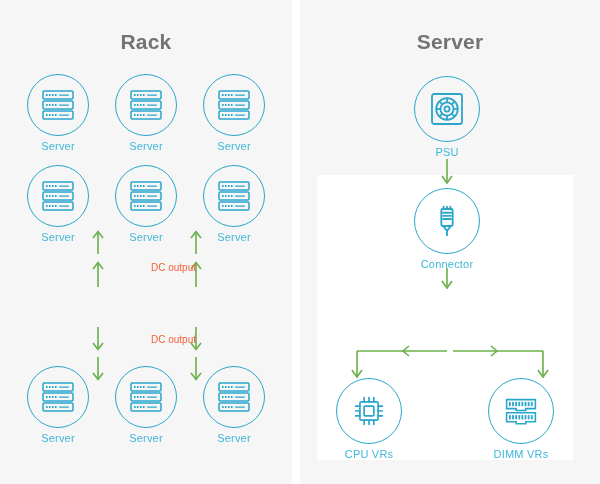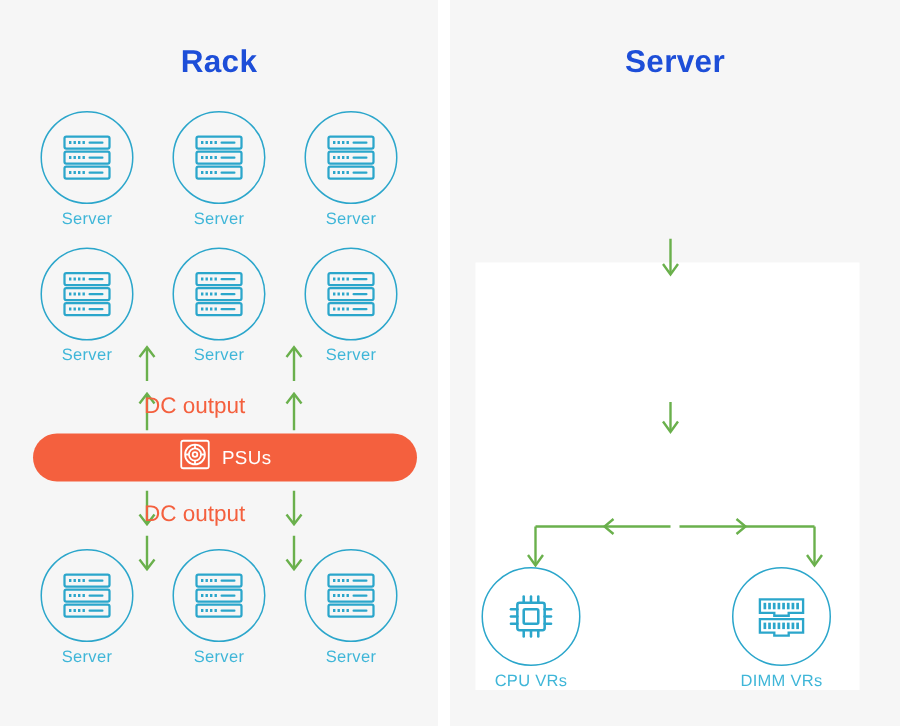--- a/index.html
+++ b/index.html
@@ -4,42 +4,42 @@
 <style>
   html,body{margin:0;padding:0;background:#ffffff;}
   body{width:600px;height:484px;position:relative;overflow:hidden;
        font-family:"Liberation Sans","DejaVu Sans",sans-serif;}
 
   .panel{position:absolute;top:0;height:484px;background:#f6f6f6;}
   #panel-rack{left:0;width:292px;}
   #panel-server{left:300px;width:300px;}
 
   .panel-title{position:absolute;width:100%;text-align:center;
-    font-size:21px;font-weight:bold;color:#1d4ed8;letter-spacing:.2px;}
+    font-size:21px;font-weight:bold;color:#737373;letter-spacing:.2px;}
 
   
   .node{position:absolute;width:70px;text-align:center;}
   .node .circle{width:62px;height:62px;margin:0 auto;border-radius:50%;
     border:1.6px solid #2ba6cb;box-sizing:border-box;
     display:flex;align-items:center;justify-content:center;background:transparent;}
   .node .nlabel{margin-top:4px;font-size:11px;color:#3fb6d8;letter-spacing:.2px;
     white-space:nowrap;}
   .node.big .circle{width:66px;height:66px;}
 
   
   #psu-bar{position:absolute;left:22px;top:289px;width:256px;height:32px;
     background:#f4603e;border-radius:16px;display:flex;align-items:center;
     justify-content:center;gap:7px;}
   #psu-bar .bar-label{color:#ffffff;font-size:12.5px;letter-spacing:.3px;}
 
   
   .arrow{position:absolute;}
   .arrow svg{display:block;}
-  .flowlabel{position:absolute;font-size:15px;color:#f4603e;white-space:nowrap;
-    text-align:left;}
+  .flowlabel{position:absolute;font-size:10px;color:#f4603e;white-space:nowrap;
+    text-align:right;}
 
   
   #server-inner-card{position:absolute;left:17px;top:175px;width:256px;height:285px;
     background:#ffffff;}
 
   .edge{position:absolute;}
   .edge svg{display:block;overflow:visible;}
 </style>
 </head>
 <body>
@@ -256,181 +256,203 @@
     <svg width="16" height="28">
         <g stroke="#6ab04c" stroke-width="1.6" fill="none">
       <line x1="8" y1="28" x2="8" y2="4"></line>
           <polyline points="3,10 8,3.5 13,10"></polyline>
         </g>
       </svg>
   </div>
 
   <div class="flowlabel" style="left:96px;top:262px;width:100px;">DC output</div>
 
-  <div id="psu-bar">
-    <span>
-      <svg width="22" height="22" viewBox="0 0 24 24" aria-hidden="true">
-        <g fill="none" stroke="#ffffff" stroke-width="1.3">
+
+  <div class="arrow" style="left:90px;top:327px;">
+    <svg width="16" height="26">
+        <g stroke="#6ab04c" stroke-width="1.6" fill="none">
+      <line x1="8" y1="0" x2="8" y2="22"></line>
+          <polyline points="3,16 8,22.5 13,16"></polyline>
+        </g>
+      </svg>
+  </div>
+  <div class="arrow" style="left:188px;top:327px;">
+    <svg width="16" height="26">
+        <g stroke="#6ab04c" stroke-width="1.6" fill="none">
+      <line x1="8" y1="0" x2="8" y2="22"></line>
+          <polyline points="3,16 8,22.5 13,16"></polyline>
+        </g>
+      </svg>
+  </div>
+  <div class="arrow" style="left:90px;top:357px;">
+    <svg width="16" height="26">
+        <g stroke="#6ab04c" stroke-width="1.6" fill="none">
+      <line x1="8" y1="0" x2="8" y2="22"></line>
+          <polyline points="3,16 8,22.5 13,16"></polyline>
+        </g>
+      </svg>
+  </div>
+  <div class="arrow" style="left:188px;top:357px;">
+    <svg width="16" height="26">
+        <g stroke="#6ab04c" stroke-width="1.6" fill="none">
+      <line x1="8" y1="0" x2="8" y2="22"></line>
+          <polyline points="3,16 8,22.5 13,16"></polyline>
+        </g>
+      </svg>
+  </div>
+
+  <div class="flowlabel" style="left:96px;top:334px;width:100px;">DC output</div>
+
+  <div class="node" style="left:23px;top:366px;">
+    <div class="circle">
+      <svg width="38" height="38" viewBox="0 0 38 38" aria-hidden="true">
+        <g fill="none" stroke="#2ba6cb" stroke-width="1.5">
+          <rect x="4" y="5" width="30" height="8" rx="1.2"></rect>
+          <rect x="4" y="15" width="30" height="8" rx="1.2"></rect>
+          <rect x="4" y="25" width="30" height="8" rx="1.2"></rect>
+        </g>
+        <g fill="#2ba6cb">
+          <rect x="7" y="8" width="1.6" height="2"></rect>
+            <rect x="10" y="8" width="1.6" height="2"></rect>
+          <rect x="13" y="8" width="1.6" height="2"></rect>
+            <rect x="16" y="8" width="1.6" height="2"></rect>
+          <rect x="20" y="8.4" width="10" height="1.4" rx=".7"></rect>
+          <rect x="7" y="18" width="1.6" height="2"></rect>
+            <rect x="10" y="18" width="1.6" height="2"></rect>
+          <rect x="13" y="18" width="1.6" height="2"></rect>
+            <rect x="16" y="18" width="1.6" height="2"></rect>
+          <rect x="20" y="18.4" width="10" height="1.4" rx=".7"></rect>
+          <rect x="7" y="28" width="1.6" height="2"></rect>
+            <rect x="10" y="28" width="1.6" height="2"></rect>
+          <rect x="13" y="28" width="1.6" height="2"></rect>
+            <rect x="16" y="28" width="1.6" height="2"></rect>
+          <rect x="20" y="28.4" width="10" height="1.4" rx=".7"></rect>
+        </g>
+      </svg>
+    </div>
+    <div class="nlabel">Server</div>
+  </div>
+
+  <div class="node" style="left:111px;top:366px;">
+    <div class="circle">
+      <svg width="38" height="38" viewBox="0 0 38 38" aria-hidden="true">
+        <g fill="none" stroke="#2ba6cb" stroke-width="1.5">
+          <rect x="4" y="5" width="30" height="8" rx="1.2"></rect>
+          <rect x="4" y="15" width="30" height="8" rx="1.2"></rect>
+          <rect x="4" y="25" width="30" height="8" rx="1.2"></rect>
+        </g>
+        <g fill="#2ba6cb">
+          <rect x="7" y="8" width="1.6" height="2"></rect>
+            <rect x="10" y="8" width="1.6" height="2"></rect>
+          <rect x="13" y="8" width="1.6" height="2"></rect>
+            <rect x="16" y="8" width="1.6" height="2"></rect>
+          <rect x="20" y="8.4" width="10" height="1.4" rx=".7"></rect>
+          <rect x="7" y="18" width="1.6" height="2"></rect>
+            <rect x="10" y="18" width="1.6" height="2"></rect>
+          <rect x="13" y="18" width="1.6" height="2"></rect>
+            <rect x="16" y="18" width="1.6" height="2"></rect>
+          <rect x="20" y="18.4" width="10" height="1.4" rx=".7"></rect>
+          <rect x="7" y="28" width="1.6" height="2"></rect>
+            <rect x="10" y="28" width="1.6" height="2"></rect>
+          <rect x="13" y="28" width="1.6" height="2"></rect>
+            <rect x="16" y="28" width="1.6" height="2"></rect>
+          <rect x="20" y="28.4" width="10" height="1.4" rx=".7"></rect>
+        </g>
+      </svg>
+    </div>
+    <div class="nlabel">Server</div>
+  </div>
+
+  <div class="node" style="left:199px;top:366px;">
+    <div class="circle">
+      <svg width="38" height="38" viewBox="0 0 38 38" aria-hidden="true">
+        <g fill="none" stroke="#2ba6cb" stroke-width="1.5">
+          <rect x="4" y="5" width="30" height="8" rx="1.2"></rect>
+          <rect x="4" y="15" width="30" height="8" rx="1.2"></rect>
+          <rect x="4" y="25" width="30" height="8" rx="1.2"></rect>
+        </g>
+        <g fill="#2ba6cb">
+          <rect x="7" y="8" width="1.6" height="2"></rect>
+            <rect x="10" y="8" width="1.6" height="2"></rect>
+          <rect x="13" y="8" width="1.6" height="2"></rect>
+            <rect x="16" y="8" width="1.6" height="2"></rect>
+          <rect x="20" y="8.4" width="10" height="1.4" rx=".7"></rect>
+          <rect x="7" y="18" width="1.6" height="2"></rect>
+            <rect x="10" y="18" width="1.6" height="2"></rect>
+          <rect x="13" y="18" width="1.6" height="2"></rect>
+            <rect x="16" y="18" width="1.6" height="2"></rect>
+          <rect x="20" y="18.4" width="10" height="1.4" rx=".7"></rect>
+          <rect x="7" y="28" width="1.6" height="2"></rect>
+            <rect x="10" y="28" width="1.6" height="2"></rect>
+          <rect x="13" y="28" width="1.6" height="2"></rect>
+            <rect x="16" y="28" width="1.6" height="2"></rect>
+          <rect x="20" y="28.4" width="10" height="1.4" rx=".7"></rect>
+        </g>
+      </svg>
+    </div>
+    <div class="nlabel">Server</div>
+  </div>
+
+</div>
+
+<div class="panel" id="panel-server">
+
+  <div class="panel-title" style="top:30px;">Server</div>
+
+  <div id="server-inner-card"></div>
+
+  <div class="node big" style="left:112px;top:76px;">
+    <div class="circle">
+      <svg width="36" height="36" viewBox="0 0 24 24" aria-hidden="true">
+        <g fill="none" stroke="#2ba6cb" stroke-width="1.2">
           <rect x="2" y="2" width="20" height="20" rx="1.5"></rect>
           <circle cx="12" cy="12" r="7.2"></circle>
           <circle cx="12" cy="12" r="4.4"></circle>
           <circle cx="12" cy="12" r="1.7"></circle>
           <line x1="12" y1="4.8" x2="12" y2="7.6"></line>
           <line x1="12" y1="16.4" x2="12" y2="19.2"></line>
           <line x1="4.8" y1="12" x2="7.6" y2="12"></line>
           <line x1="16.4" y1="12" x2="19.2" y2="12"></line>
-        </g>
-      </svg>
-    </span>
-    <span class="bar-label">PSUs</span>
-  </div>
-
-  <div class="arrow" style="left:90px;top:327px;">
-    <svg width="16" height="26">
-        <g stroke="#6ab04c" stroke-width="1.6" fill="none">
-      <line x1="8" y1="0" x2="8" y2="22"></line>
-          <polyline points="3,16 8,22.5 13,16"></polyline>
-        </g>
-      </svg>
-  </div>
-  <div class="arrow" style="left:188px;top:327px;">
-    <svg width="16" height="26">
-        <g stroke="#6ab04c" stroke-width="1.6" fill="none">
-      <line x1="8" y1="0" x2="8" y2="22"></line>
-          <polyline points="3,16 8,22.5 13,16"></polyline>
-        </g>
-      </svg>
-  </div>
-  <div class="arrow" style="left:90px;top:357px;">
-    <svg width="16" height="26">
-        <g stroke="#6ab04c" stroke-width="1.6" fill="none">
-      <line x1="8" y1="0" x2="8" y2="22"></line>
-          <polyline points="3,16 8,22.5 13,16"></polyline>
-        </g>
-      </svg>
-  </div>
-  <div class="arrow" style="left:188px;top:357px;">
-    <svg width="16" height="26">
-        <g stroke="#6ab04c" stroke-width="1.6" fill="none">
-      <line x1="8" y1="0" x2="8" y2="22"></line>
-          <polyline points="3,16 8,22.5 13,16"></polyline>
-        </g>
-      </svg>
-  </div>
-
-  <div class="flowlabel" style="left:96px;top:334px;width:100px;">DC output</div>
-
-  <div class="node" style="left:23px;top:366px;">
-    <div class="circle">
-      <svg width="38" height="38" viewBox="0 0 38 38" aria-hidden="true">
-        <g fill="none" stroke="#2ba6cb" stroke-width="1.5">
-          <rect x="4" y="5" width="30" height="8" rx="1.2"></rect>
-          <rect x="4" y="15" width="30" height="8" rx="1.2"></rect>
-          <rect x="4" y="25" width="30" height="8" rx="1.2"></rect>
-        </g>
-        <g fill="#2ba6cb">
-          <rect x="7" y="8" width="1.6" height="2"></rect>
-            <rect x="10" y="8" width="1.6" height="2"></rect>
-          <rect x="13" y="8" width="1.6" height="2"></rect>
-            <rect x="16" y="8" width="1.6" height="2"></rect>
-          <rect x="20" y="8.4" width="10" height="1.4" rx=".7"></rect>
-          <rect x="7" y="18" width="1.6" height="2"></rect>
-            <rect x="10" y="18" width="1.6" height="2"></rect>
-          <rect x="13" y="18" width="1.6" height="2"></rect>
-            <rect x="16" y="18" width="1.6" height="2"></rect>
-          <rect x="20" y="18.4" width="10" height="1.4" rx=".7"></rect>
-          <rect x="7" y="28" width="1.6" height="2"></rect>
-            <rect x="10" y="28" width="1.6" height="2"></rect>
-          <rect x="13" y="28" width="1.6" height="2"></rect>
-            <rect x="16" y="28" width="1.6" height="2"></rect>
-          <rect x="20" y="28.4" width="10" height="1.4" rx=".7"></rect>
-        </g>
-      </svg>
-    </div>
-    <div class="nlabel">Server</div>
-  </div>
-
-  <div class="node" style="left:111px;top:366px;">
-    <div class="circle">
-      <svg width="38" height="38" viewBox="0 0 38 38" aria-hidden="true">
-        <g fill="none" stroke="#2ba6cb" stroke-width="1.5">
-          <rect x="4" y="5" width="30" height="8" rx="1.2"></rect>
-          <rect x="4" y="15" width="30" height="8" rx="1.2"></rect>
-          <rect x="4" y="25" width="30" height="8" rx="1.2"></rect>
-        </g>
-        <g fill="#2ba6cb">
-          <rect x="7" y="8" width="1.6" height="2"></rect>
-            <rect x="10" y="8" width="1.6" height="2"></rect>
-          <rect x="13" y="8" width="1.6" height="2"></rect>
-            <rect x="16" y="8" width="1.6" height="2"></rect>
-          <rect x="20" y="8.4" width="10" height="1.4" rx=".7"></rect>
-          <rect x="7" y="18" width="1.6" height="2"></rect>
-            <rect x="10" y="18" width="1.6" height="2"></rect>
-          <rect x="13" y="18" width="1.6" height="2"></rect>
-            <rect x="16" y="18" width="1.6" height="2"></rect>
-          <rect x="20" y="18.4" width="10" height="1.4" rx=".7"></rect>
-          <rect x="7" y="28" width="1.6" height="2"></rect>
-            <rect x="10" y="28" width="1.6" height="2"></rect>
-          <rect x="13" y="28" width="1.6" height="2"></rect>
-            <rect x="16" y="28" width="1.6" height="2"></rect>
-          <rect x="20" y="28.4" width="10" height="1.4" rx=".7"></rect>
-        </g>
-      </svg>
-    </div>
-    <div class="nlabel">Server</div>
-  </div>
-
-  <div class="node" style="left:199px;top:366px;">
-    <div class="circle">
-      <svg width="38" height="38" viewBox="0 0 38 38" aria-hidden="true">
-        <g fill="none" stroke="#2ba6cb" stroke-width="1.5">
-          <rect x="4" y="5" width="30" height="8" rx="1.2"></rect>
-          <rect x="4" y="15" width="30" height="8" rx="1.2"></rect>
-          <rect x="4" y="25" width="30" height="8" rx="1.2"></rect>
-        </g>
-        <g fill="#2ba6cb">
-          <rect x="7" y="8" width="1.6" height="2"></rect>
-            <rect x="10" y="8" width="1.6" height="2"></rect>
-          <rect x="13" y="8" width="1.6" height="2"></rect>
-            <rect x="16" y="8" width="1.6" height="2"></rect>
-          <rect x="20" y="8.4" width="10" height="1.4" rx=".7"></rect>
-          <rect x="7" y="18" width="1.6" height="2"></rect>
-            <rect x="10" y="18" width="1.6" height="2"></rect>
-          <rect x="13" y="18" width="1.6" height="2"></rect>
-            <rect x="16" y="18" width="1.6" height="2"></rect>
-          <rect x="20" y="18.4" width="10" height="1.4" rx=".7"></rect>
-          <rect x="7" y="28" width="1.6" height="2"></rect>
-            <rect x="10" y="28" width="1.6" height="2"></rect>
-          <rect x="13" y="28" width="1.6" height="2"></rect>
-            <rect x="16" y="28" width="1.6" height="2"></rect>
-          <rect x="20" y="28.4" width="10" height="1.4" rx=".7"></rect>
-        </g>
-      </svg>
-    </div>
-    <div class="nlabel">Server</div>
-  </div>
-
-</div>
-
-<div class="panel" id="panel-server">
-
-  <div class="panel-title" style="top:30px;">Server</div>
-
-  <div id="server-inner-card"></div>
-
+          <line x1="6.9" y1="6.9" x2="8.9" y2="8.9"></line>
+          <line x1="15.1" y1="15.1" x2="17.1" y2="17.1"></line>
+          <line x1="17.1" y1="6.9" x2="15.1" y2="8.9"></line>
+          <line x1="8.9" y1="15.1" x2="6.9" y2="17.1"></line>
+        </g>
+      </svg>
+    </div>
+    <div class="nlabel">PSU</div>
+  </div>
 
   <div class="arrow" style="left:139px;top:159px;">
     <svg width="16" height="28">
         <g stroke="#6ab04c" stroke-width="1.6" fill="none">
       <line x1="8" y1="0" x2="8" y2="23"></line>
           <polyline points="3,17 8,24 13,17"></polyline>
         </g>
       </svg>
   </div>
 
+  <div class="node big" style="left:112px;top:188px;">
+    <div class="circle">
+      <svg width="34" height="34" viewBox="0 0 24 24" aria-hidden="true">
+        <g fill="none" stroke="#2ba6cb" stroke-width="1.3" stroke-linecap="round">
+          <rect x="8" y="3.5" width="8" height="12" rx="1"></rect>
+          <line x1="9.6" y1="1.8" x2="9.6" y2="3.6"></line>
+          <line x1="12" y1="1.8" x2="12" y2="3.6"></line>
+          <line x1="14.4" y1="1.8" x2="14.4" y2="3.6"></line>
+          <line x1="9.2" y1="6.2" x2="14.8" y2="6.2"></line>
+          <line x1="9.2" y1="8.4" x2="14.8" y2="8.4"></line>
+          <line x1="9.2" y1="10.6" x2="14.8" y2="10.6"></line>
+          <path d="M9.3 15.5 L12 19 L14.7 15.5"></path>
+          <line x1="12" y1="19" x2="12" y2="22"></line>
+        </g>
+      </svg>
+    </div>
+    <div class="nlabel">Connector</div>
+  </div>
 
   <div class="arrow" style="left:139px;top:268px;">
     <svg width="16" height="24">
         <g stroke="#6ab04c" stroke-width="1.6" fill="none">
       <line x1="8" y1="0" x2="8" y2="19"></line>
           <polyline points="3,13 8,20 13,13"></polyline>
         </g>
       </svg>
   </div>
 
@@ -445,21 +467,21 @@
         <polyline points="69,6 63,11 69,16"></polyline>
 
         <line x1="113" y1="11" x2="203" y2="11"></line>
         <line x1="203" y1="11" x2="203" y2="36"></line>
         <polyline points="198,30 203,37 208,30"></polyline>
         <polyline points="151,6 157,11 151,16"></polyline>
       </g>
     </svg>
   </div>
 
-  <div class="node big" style="left:19px;top:378px;">
+  <div class="node big" style="left:34px;top:378px;">
     <div class="circle">
       <svg width="34" height="34" viewBox="0 0 28 28" aria-hidden="true">
         <g fill="none" stroke="#2ba6cb" stroke-width="1.4">
           <rect x="6.5" y="6.5" width="15" height="15" rx="1.2"></rect>
           <rect x="10" y="10" width="8" height="8" rx=".8"></rect>
         </g>
         <g stroke="#2ba6cb" stroke-width="1.4" stroke-linecap="round">
           <line x1="10" y1="6.5" x2="10" y2="3"></line>
           <line x1="14" y1="6.5" x2="14" y2="3"></line>
           <line x1="18" y1="6.5" x2="18" y2="3"></line>

